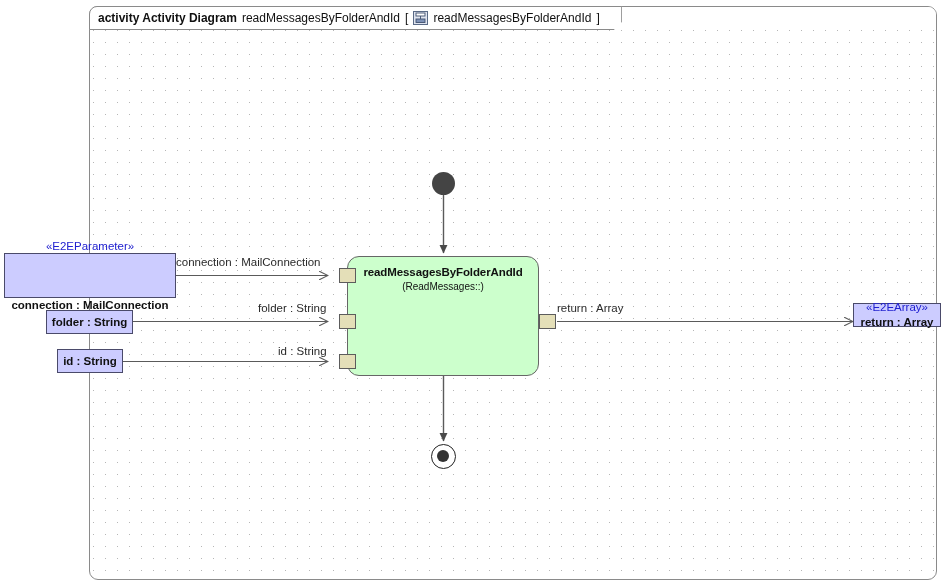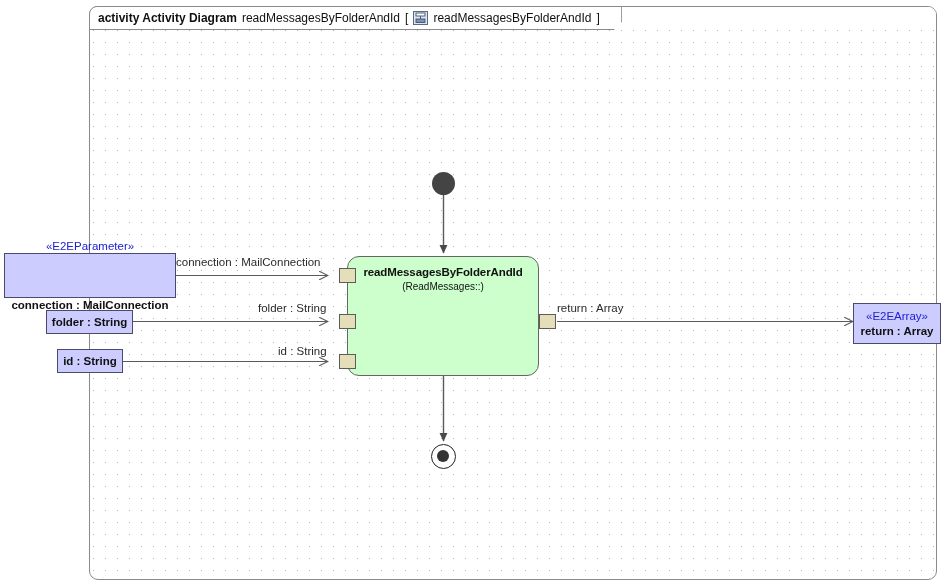--- a/index.html
+++ b/index.html
@@ -248,21 +248,21 @@
   </div>
 
   <div class="param-box" style="left:46px; top:310px; width:87px; height:24px;">
     <div class="param-label">folder : String</div>
   </div>
 
   <div class="param-box" style="left:57px; top:349px; width:66px; height:24px;">
     <div class="param-label">id : String</div>
   </div>
 
-  <div class="param-box" style="left:853px; top:303px; width:88px; height:41px;">
+  <div class="param-box" style="left:853px; top:303px; width:88px; height:24px;">
     <div class="param-stereo">«E2EArray»</div>
     <div class="param-label">return : Array</div>
   </div>
 
   <div id="action-node">
     <div id="action-title">readMessagesByFolderAndId</div>
     <div id="action-sub">(ReadMessages::)</div>
   </div>
 
   <div class="pin" style="left:339px; top:268px;"></div>

